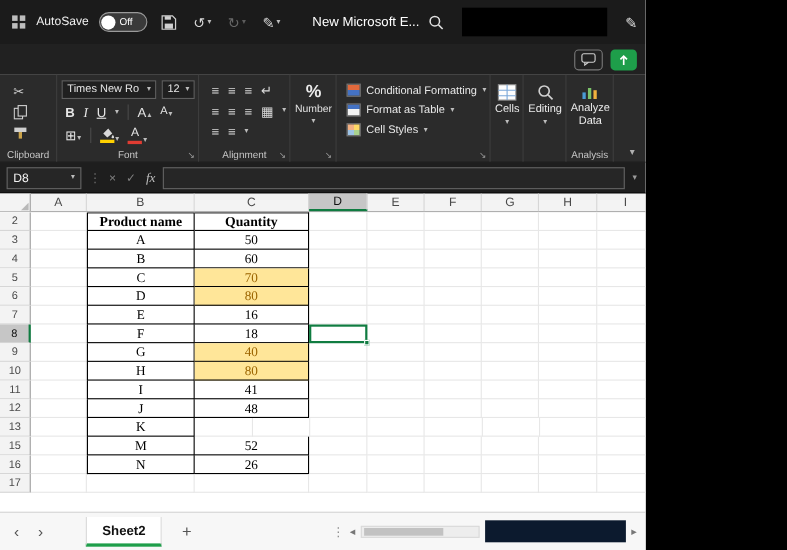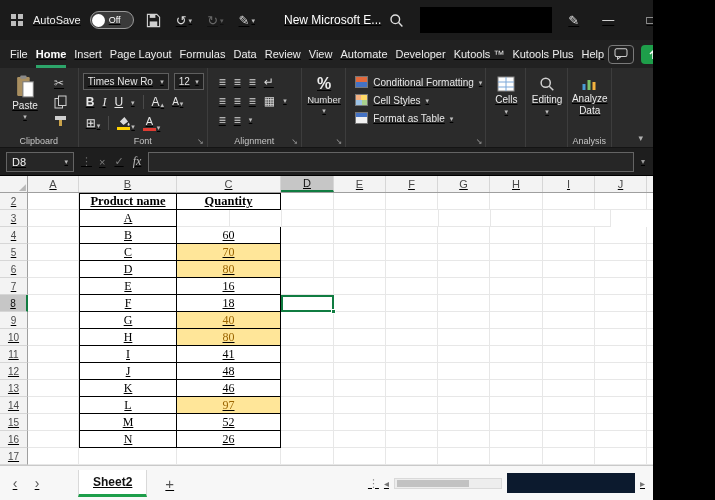--- a/index.html
+++ b/index.html
@@ -1,18 +1,18 @@
 <!DOCTYPE html>
 <html><head>
 <meta charset="utf-8">
 <style>
   * { margin:0; padding:0; box-sizing:border-box; }
   html,body { width:715px; height:500px; }
   body { font-family:"Liberation Sans", sans-serif; background:#000; }
-  .app { width:653px; height:500px; display:flex; flex-direction:column; overflow:hidden; position:relative; background:#fff;text-decoration:underline; }
+  .app { width:587px; height:500px; display:flex; flex-direction:column; overflow:hidden; position:relative; background:#fff; }
 
   
   .titlebar { height:40px; background:#1b1b1b; color:#e8e8e8; display:flex; align-items:center; padding-left:10px; flex:0 0 auto; }
   .tb-left { display:flex; align-items:center; gap:9px; }
   .appicon { display:flex; }
   .toggle { width:44px; height:18px; border-radius:10px; background:#3a3a3a; border:1px solid #9a9a9a; display:flex; align-items:center; padding:1px 4px 1px 1px; gap:4px; cursor:pointer; }
   .knob { width:13px; height:13px; border-radius:50%; background:#fff; }
   .tgl-label { font-size:9px; color:#fff; }
   .tb-text { font-size:11px; color:#f0f0f0; }
   .qat-btn { display:flex; align-items:center; gap:2px; font-size:14px; color:#d8d8d8; padding:2px 3px; cursor:pointer; }
@@ -169,62 +169,38 @@
       <span class="penbtn">
         <span>✎</span>
       </span>
       <span class="winbtn">—</span>
       <span class="winbtn">□</span>
       <span class="winbtn">×</span>
     </div>
   </div>
 
   <div class="menubar">
-    <div class="mtabs">
-        <div class="mtab">File</div>
-        <div class="mtab active">Home</div>
-        <div class="mtab">Insert</div>
-        <div class="mtab">Page Layout</div>
-        <div class="mtab">Formulas</div>
-        <div class="mtab">Data</div>
-        <div class="mtab">Review</div>
-        <div class="mtab">View</div>
-        <div class="mtab">Automate</div>
-        <div class="mtab">Developer</div>
-        <div class="mtab">Kutools ™</div>
-        <div class="mtab">Kutools Plus</div>
-        <div class="mtab">Help</div>
-      </div>
     <div class="menu-right">
       <span class="cmtbtn">
         <svg width="14" height="12" viewBox="0 0 16 14">
           <rect x="1" y="1" width="14" height="9" rx="2" fill="none" stroke="#cfcfcf" stroke-width="1.2"></rect>
           <path d="M4 10v3l4-3" fill="none" stroke="#cfcfcf" stroke-width="1.2"></path>
         </svg>
       </span>
       <span class="sharebtn">
         <svg width="12" height="13" viewBox="0 0 12 13">
           <path d="M6 11V3M3 6l3-3 3 3" fill="none" stroke="#fff" stroke-width="1.5"></path>
         </svg>
       </span>
     </div>
   </div>
 
   <div class="ribbon">
 
     <div class="rgroup g-clip">
-      <div class="paste">
-        <svg width="19" height="23" viewBox="0 0 18 22">
-          <rect x="1" y="2" width="12" height="18" rx="1" fill="#a98f60"></rect>
-          <rect x="4" y="0.5" width="6" height="3" rx="1" fill="#8a8a8a"></rect>
-          <rect x="6.5" y="6.5" width="10" height="14.5" fill="#fff" stroke="#777"></rect>
-        </svg>
-        <span>Paste</span>
-        <span class="chev">▾</span>
-      </div>
       <div class="clip-side">
         <span class="mini">
             <span>✂</span>
           </span>
         <span class="mini">
           <svg width="13" height="14" viewBox="0 0 13 14">
             <rect x="1" y="3.5" width="7.5" height="9.5" fill="#2b2b2b" stroke="#cfcfcf"></rect>
             <rect x="4.5" y="1" width="7.5" height="9.5" fill="#2b2b2b" stroke="#cfcfcf"></rect>
           </svg>
         </span>
@@ -325,27 +301,27 @@
     </div>
 
     <div class="rgroup g-styles">
       <div>
           <div class="stylerow">
             <span class="sticon cf-icon"></span>
             <span class="stlabel">Conditional Formatting</span>
             <span class="chev">▾</span>
           </div>
           <div class="stylerow">
-            <span class="sticon cs-icon"></span>
-            <span class="stlabel">Cell Styles</span>
+            <span class="sticon fat-icon"></span>
+            <span class="stlabel">Format as Table</span>
             <span class="chev">▾</span>
           </div>
           <div class="stylerow">
-            <span class="sticon fat-icon"></span>
-            <span class="stlabel">Format as Table</span>
+            <span class="sticon cs-icon"></span>
+            <span class="stlabel">Cell Styles</span>
             <span class="chev">▾</span>
           </div>
         </div>
       <span class="launch">↘</span>
     </div>
 
     <div class="rgroup g-cells">
       <div class="bigbtn">
         <svg width="18" height="16" viewBox="0 0 18 16">
           <rect x="1" y="1" width="16" height="14" fill="#fdfdfd" stroke="#8a8a8a"></rect>
@@ -430,20 +406,21 @@
         <div class="cell" style="width: 52px;"></div>
         <div class="cell" style="width: 53px;"></div>
         <div class="cell" style="width: 52px;"></div>
         <div class="cell" style="width: 52px;"></div>
         <div class="cell" style="width: 68px;"></div>
       </div>
       <div class="grow">
         <div class="rowh">3</div>
         <div class="cell" style="width: 51px;"></div>
         <div class="cell tbl first" style="width: 98px;">A</div>
+        <div class="cell tbl" style="width: 104px;">50</div>
         <div class="cell" style="width: 53px;"></div>
         <div class="cell" style="width: 52px;"></div>
         <div class="cell" style="width: 52px;"></div>
         <div class="cell" style="width: 52px;"></div>
         <div class="cell" style="width: 53px;"></div>
         <div class="cell" style="width: 52px;"></div>
         <div class="cell" style="width: 52px;"></div>
         <div class="cell" style="width: 68px;"></div>
       </div>
       <div class="grow">
@@ -569,35 +546,20 @@
         <div class="cell" style="width: 52px;"></div>
         <div class="cell" style="width: 53px;"></div>
         <div class="cell" style="width: 52px;"></div>
         <div class="cell" style="width: 52px;"></div>
         <div class="cell" style="width: 68px;"></div>
       </div>
       <div class="grow">
         <div class="rowh">13</div>
         <div class="cell" style="width: 51px;"></div>
         <div class="cell tbl first" style="width: 98px;">K</div>
-        <div class="cell tbl" style="width: 104px;">46</div>
-        <div class="cell" style="width: 53px;"></div>
-        <div class="cell" style="width: 52px;"></div>
-        <div class="cell" style="width: 52px;"></div>
-        <div class="cell" style="width: 52px;"></div>
-        <div class="cell" style="width: 53px;"></div>
-        <div class="cell" style="width: 52px;"></div>
-        <div class="cell" style="width: 52px;"></div>
-        <div class="cell" style="width: 68px;"></div>
-      </div>
-      <div class="grow">
-        <div class="rowh">14</div>
-        <div class="cell" style="width: 51px;"></div>
-        <div class="cell tbl first" style="width: 98px;">L</div>
-        <div class="cell tbl hl" style="width: 104px;">97</div>
         <div class="cell" style="width: 53px;"></div>
         <div class="cell" style="width: 52px;"></div>
         <div class="cell" style="width: 52px;"></div>
         <div class="cell" style="width: 52px;"></div>
         <div class="cell" style="width: 53px;"></div>
         <div class="cell" style="width: 52px;"></div>
         <div class="cell" style="width: 52px;"></div>
         <div class="cell" style="width: 68px;"></div>
       </div>
       <div class="grow">

